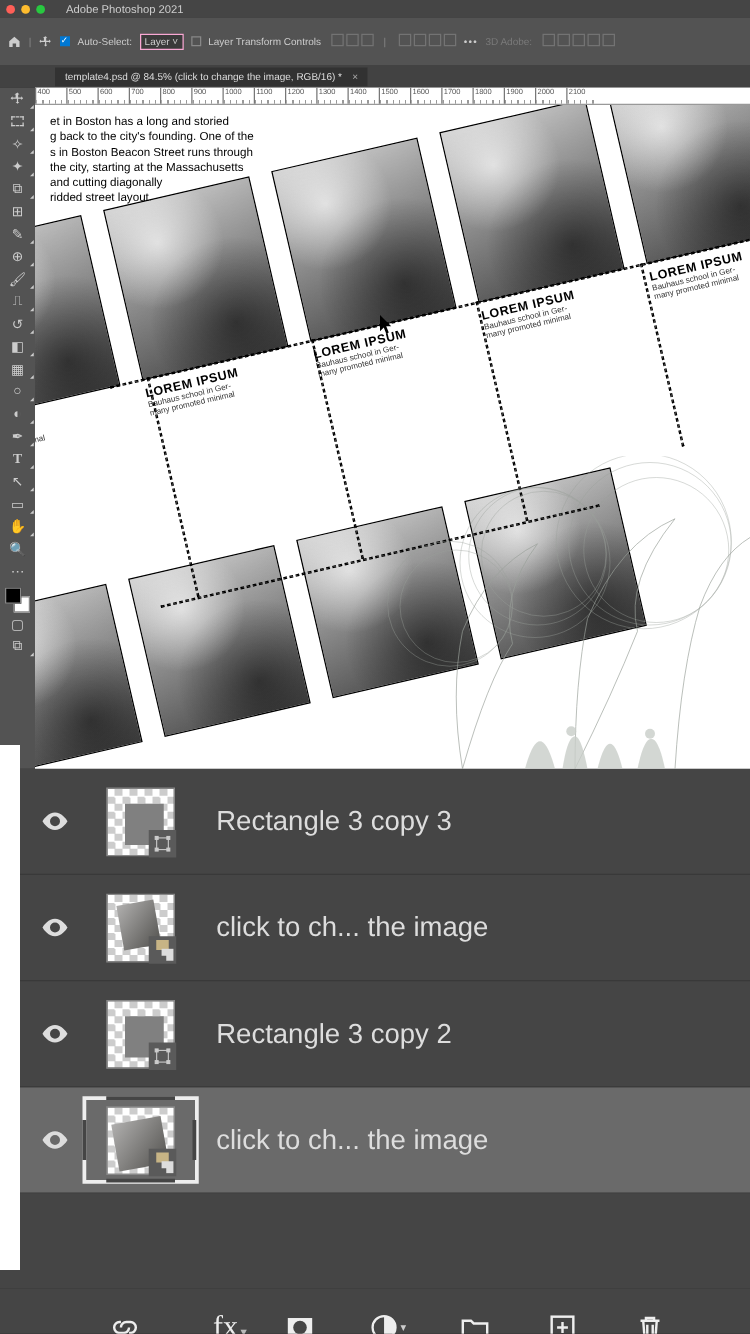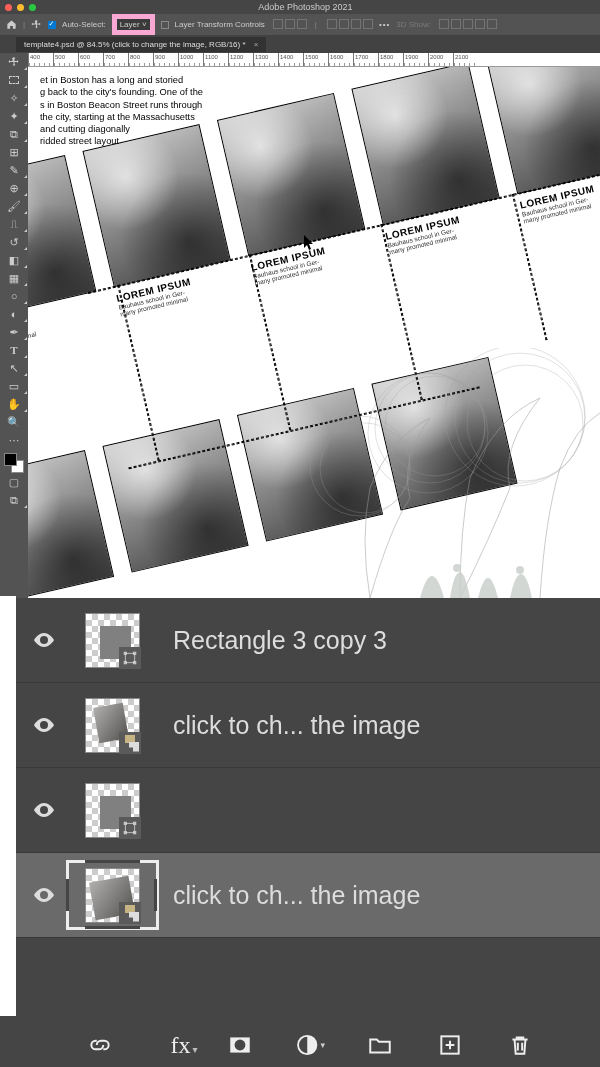--- a/index.html
+++ b/index.html
@@ -4,36 +4,36 @@
 <style>
   * { box-sizing: border-box; margin: 0; padding: 0; }
   body { width: 600px; height: 1067px; font-family: -apple-system, "Helvetica Neue", Arial, sans-serif; background: #2a2a2a; overflow: hidden; }
 
   
   .titlebar { height: 14px; background: #454545; display: flex; align-items: center; padding-left: 5px; gap: 5px; }
   .titlebar .dot { width: 7px; height: 7px; border-radius: 50%; }
   .dot.red { background: #ff5f57; }
   .dot.yellow { background: #febc2e; }
   .dot.green { background: #28c840; }
-  .appname { color: #ccc; font-size: 9px; width: 100%; text-align: center; margin-left:-30px; }
-
-  
-  .optbar { height: 21px; background: #535353; display: flex; align-items: center; gap: 6px; padding: 0 6px; font-size: 8px; color: #ccc; }
+  .appname { color: #ccc; font-size: 9px; width: 100%; text-align: left; margin-left:-30px;padding-left:42px; }
+
+  
+  .optbar { height: 38px; background: #535353; display: flex; align-items: center; gap: 6px; padding: 0 6px; font-size: 8px; color: #ccc; }
   .optbar .home { width:11px;height:11px; fill:#ccc; }
   .optbar .chk { width:8px;height:8px;display:inline-block;background:#0078d4;position:relative; }
   .optbar .chk.empty { background:#535353;border:1px solid #888; }
   .optbar .chk::after{content:"✓";color:#fff;font-size:7px;position:absolute;top:-1px;left:0.5px;}
   .optbar .chk.empty::after{content:"";}
-  .optbar .sel { background:#3a3a3a;border:5px solid #f9a8d4;padding:1px 3px; }
+  .optbar .sel { background:#3a3a3a;border:1px solid #f9a8d4;padding:1px 3px; }
   .alignicons span{display:inline-block;width:10px;height:10px;border:1px solid #888;margin-left:2px;opacity:.6}
   .dots3{letter-spacing:1px;}
   .gray{color:#7a7a7a;}
 
   
-  .tabbar { height: 18px; background: #424242; display:flex;align-items:center; font-size:8px; color:#ddd; padding-left:16px;}
+  .tabbar { height: 18px; background: #424242; display:flex;align-items:center; font-size:8px; color:#ddd; padding-left:44px;}
   .tabbar .tab { padding:3px 8px; background:#323232;}
   .tabbar .tab .x{margin-left:6px;opacity:.7}
 
   
   .main { position: relative; height: 545px; display:flex; background:#282828;}
   .toolbar { width: 28px; background: #535353; display:flex; flex-direction:column; align-items:center; padding-top:0;}
   .toolbar .tool { width:28px;height:18px;display:flex;align-items:center;justify-content:center;color:#ccc; font-size:11px; position:relative;}
   .toolbar .tri{position:absolute;right:1px;bottom:1px;width:0;height:0;border-left:3px solid transparent;border-bottom:3px solid #ccc;}
   .toolbar .swatch { margin-top:4px; position:relative; width:20px;height:20px;}
   .toolbar .swatch .fg{position:absolute;top:0;left:0;width:13px;height:13px;background:#000;border:1px solid #888;}
@@ -84,21 +84,21 @@
   .thumb{width:55px;height:55px;background:
     repeating-conic-gradient(#ccc 0 25%, #fff 0 50%);
     background-size:12px 12px; border:1px solid #888; position:relative;}
   .thumb .shape{position:absolute;inset:12px 8px 8px 14px;background:#808080;}
   .thumb .vec{position:absolute;right:-2px;bottom:-2px;width:22px;height:22px;background:#5a5a5a;display:flex;align-items:center;justify-content:center;}
   .thumb .vec svg{width:14px;height:14px;stroke:#ccc;fill:none;stroke-width:1.5;}
   .selframe{position:absolute;inset:-4px;border:3px solid #eee; pointer-events:none;}
   .selframe::before,.selframe::after{content:"";position:absolute;background:#454545;}
   .selframe::before{left:16px;right:16px;top:-3px;height:3px;box-shadow:0 66px 0 #454545;}
   .selframe::after{top:16px;bottom:16px;left:-3px;width:3px;box-shadow:88px 0 0 #454545;}
-  .lname{font-size:25px; margin-left:18px;text-align:center;}
+  .lname{font-size:22px; margin-left:18px;text-align:center;}
   .so-thumb .smartbadge{position:absolute;right:-2px;bottom:-2px;width:22px;height:22px;background:#5a5a5a;}
   .so-thumb .smartbadge::before{content:"";position:absolute;top:3px;left:6px;width:10px;height:8px;background:#c7b485;}
   .so-thumb .smartbadge::after{content:"";position:absolute;bottom:2px;right:2px;width:10px;height:10px;background:#ddd;clip-path:polygon(0 0,100% 0,100% 100%,40% 100%,40% 60%,0 60%);}
   .so-thumb .inner-img{position:absolute;top:6px;left:10px;width:30px;height:36px;background:linear-gradient(135deg,#b0afae,#53524f); transform:rotate(-10deg);}
   .so-thumb .inner-img.big{top:10px;left:6px;width:40px;height:38px;}
 
   
   .lbottom{height:62px;background:#454545;display:flex;align-items:center;gap:40px;padding-left:85px;}
   .lbottom .ic{width:30px;height:30px;display:flex;align-items:center;justify-content:center;}
   .lbottom svg{width:26px;height:26px;fill:none;stroke:#eee;stroke-width:1.8;}
@@ -127,21 +127,21 @@
     </svg>
   <span class="chk"></span>
   <span>Auto-Select:</span>
   <span class="sel"><span>Layer</span> ˅</span>
   <span class="chk empty"></span>
   <span>Layer Transform Controls</span>
   <span class="alignicons"><span></span><span></span><span></span></span>
   <span style="color:#888;margin:0 2px">|</span>
   <span class="alignicons"><span></span><span></span><span></span><span></span></span>
   <span class="dots3">•••</span>
-  <span class="gray">3D Show:</span>
+  <span class="gray">3D Adobe:</span>
   <span class="alignicons gray"><span></span><span></span><span></span><span></span><span></span></span>
 </div>
 
 <div class="tabbar">
   <div class="tab">
     <span>template4.psd @ 84.5% (click to change the image, RGB/16) *</span>
     <span class="x">×</span>
   </div>
 </div>
 
@@ -409,20 +409,21 @@
             <svg viewBox="0 0 24 24">
               <rect x="4" y="4" width="16" height="16"></rect>
               <rect x="2" y="2" width="4" height="4" fill="#ccc"></rect>
               <rect x="18" y="2" width="4" height="4" fill="#ccc"></rect>
               <rect x="2" y="18" width="4" height="4" fill="#ccc"></rect>
               <rect x="18" y="18" width="4" height="4" fill="#ccc"></rect>
             </svg>
           </div>
         </div>
       </div>
+      <div class="lname">Rectangle 3 copy 2</div>
     </div>
     <div class="lrow sel">
       <div class="eye">
         <svg viewBox="0 0 24 24">
           <path d="M12 5c-5 0-9 5-10 7 1 2 5 7 10 7s9-5 10-7c-1-2-5-7-10-7zm0 11a4 4 0 1 1 0-8 4 4 0 0 1 0 8z"></path>
         </svg>
       </div>
       <div class="thumbwrap">
         <div class="selframe"></div>
         <div class="thumb so-thumb">

